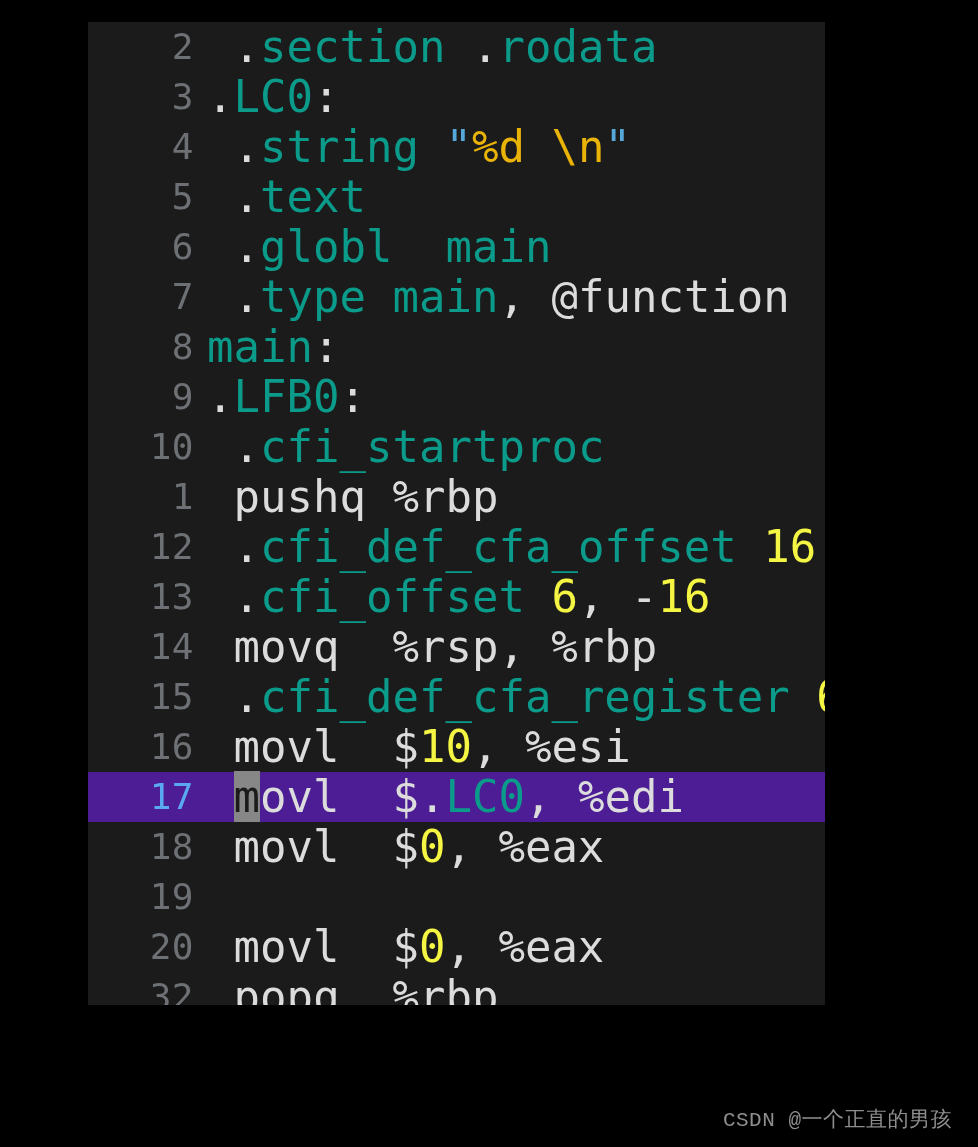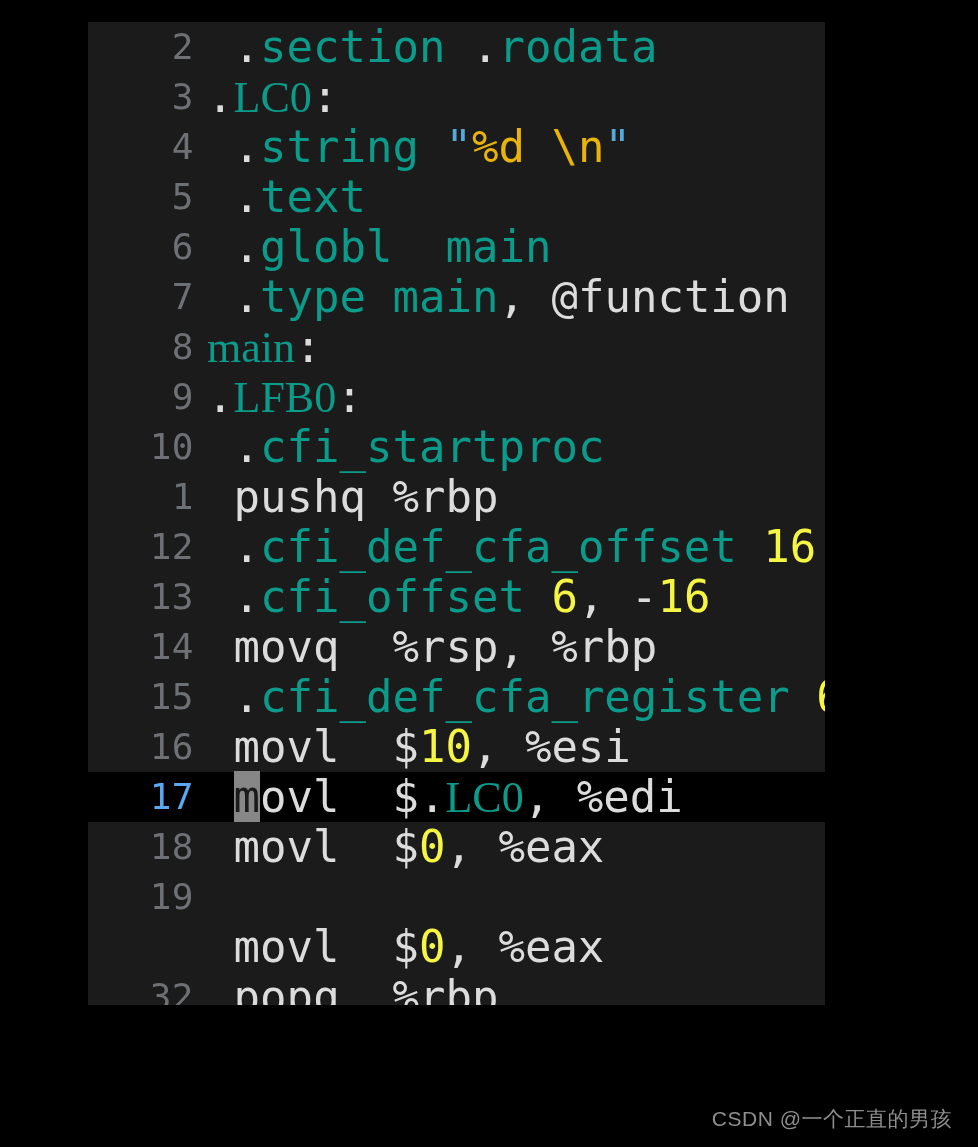--- a/index.html
+++ b/index.html
@@ -29,21 +29,21 @@
 
   .code-line {
     position: relative;
     height: 50px;
     line-height: 50px;
     white-space: pre;
     font-size: 36px;
     letter-spacing: 0;
   }
   .code-line.active {
-    background: #000000;
+    background: #4c1d95;
   }
 
   .lineno {
     position: absolute;
     left: 0;
     top: 0;
     width: 106px;
     text-align: right;
     color: #6d7074;
     font-size: 36px;
@@ -57,41 +57,41 @@
     position: absolute;
     left: 119px;
     top: 0;
     white-space: pre;
     font-size: 44px;
   }
 
   
   .t-plain   { color: #dcdcdc; }
   .t-dir     { color: #0b9b8a; }
-  .t-label   { color: #0b9b8a; font-family: Liberation Serif, serif; }
+  .t-label   { color: #0b9b8a; }
   .t-func    { color: #0b9b8a; }
   .t-num     { color: #f5f543; }
   .t-str     { color: #eab308; }
   .t-quote   { color: #56a8d8; }
   .t-punct   { color: #dcdcdc; }
 
   
   .cursor {
     background: #878787;
     color: #1b1b1b;
   }
 
   
   #watermark {
     position: absolute;
     right: 26px;
     bottom: 14px;
     color: #8e8e8e;
     font-size: 21px;
-    font-family: Liberation Sans, sans-serif;
+    font-family: Liberation Mono, monospace;
     letter-spacing: 0.5px;
     white-space: nowrap;
   }
 </style>
 </head>
 <body>
 
 <div id="editor-panel">
   <div id="code-lines">
       <div class="code-line"><span class="lineno">2</span><span class="code-text"><span class="t-plain"> </span><span class="t-punct">.</span><span class="t-dir">section</span><span class="t-plain"> </span><span class="t-punct">.</span><span class="t-dir">rodata</span></span></div>
@@ -105,18 +105,18 @@
       <div class="code-line"><span class="lineno">10</span><span class="code-text"><span class="t-plain"> </span><span class="t-punct">.</span><span class="t-dir">cfi_startproc</span></span></div>
       <div class="code-line"><span class="lineno">1</span><span class="code-text"><span class="t-plain"> pushq %rbp</span></span></div>
       <div class="code-line"><span class="lineno">12</span><span class="code-text"><span class="t-plain"> </span><span class="t-punct">.</span><span class="t-dir">cfi_def_cfa_offset</span><span class="t-plain"> </span><span class="t-num">16</span></span></div>
       <div class="code-line"><span class="lineno">13</span><span class="code-text"><span class="t-plain"> </span><span class="t-punct">.</span><span class="t-dir">cfi_offset</span><span class="t-plain"> </span><span class="t-num">6</span><span class="t-punct">, </span><span class="t-punct">-</span><span class="t-num">16</span></span></div>
       <div class="code-line"><span class="lineno">14</span><span class="code-text"><span class="t-plain"> movq  %rsp, %rbp</span></span></div>
       <div class="code-line"><span class="lineno">15</span><span class="code-text"><span class="t-plain"> </span><span class="t-punct">.</span><span class="t-dir">cfi_def_cfa_register</span><span class="t-plain"> </span><span class="t-num">6</span></span></div>
       <div class="code-line"><span class="lineno">16</span><span class="code-text"><span class="t-plain"> movl  $</span><span class="t-num">10</span><span class="t-plain">, %esi</span></span></div>
       <div class="code-line active"><span class="lineno">17</span><span class="code-text"><span class="t-plain"> </span><span class="cursor">m</span><span class="t-plain">ovl  $</span><span class="t-punct">.</span><span class="t-label">LC0</span><span class="t-plain">, %edi</span></span></div>
       <div class="code-line"><span class="lineno">18</span><span class="code-text"><span class="t-plain"> movl  $</span><span class="t-num">0</span><span class="t-plain">, %eax</span></span></div>
       <div class="code-line"><span class="lineno">19</span></div>
-      <div class="code-line"><span class="code-text"><span class="t-plain"> movl  $</span><span class="t-num">0</span><span class="t-plain">, %eax</span></span></div>
+      <div class="code-line"><span class="lineno">20</span><span class="code-text"><span class="t-plain"> movl  $</span><span class="t-num">0</span><span class="t-plain">, %eax</span></span></div>
       <div class="code-line"><span class="lineno">32</span><span class="code-text"><span class="t-plain"> popq  %rbp</span></span></div>
     </div>
 </div>
 
 <div id="watermark">CSDN @一个正直的男孩</div>
 
 </body></html>

